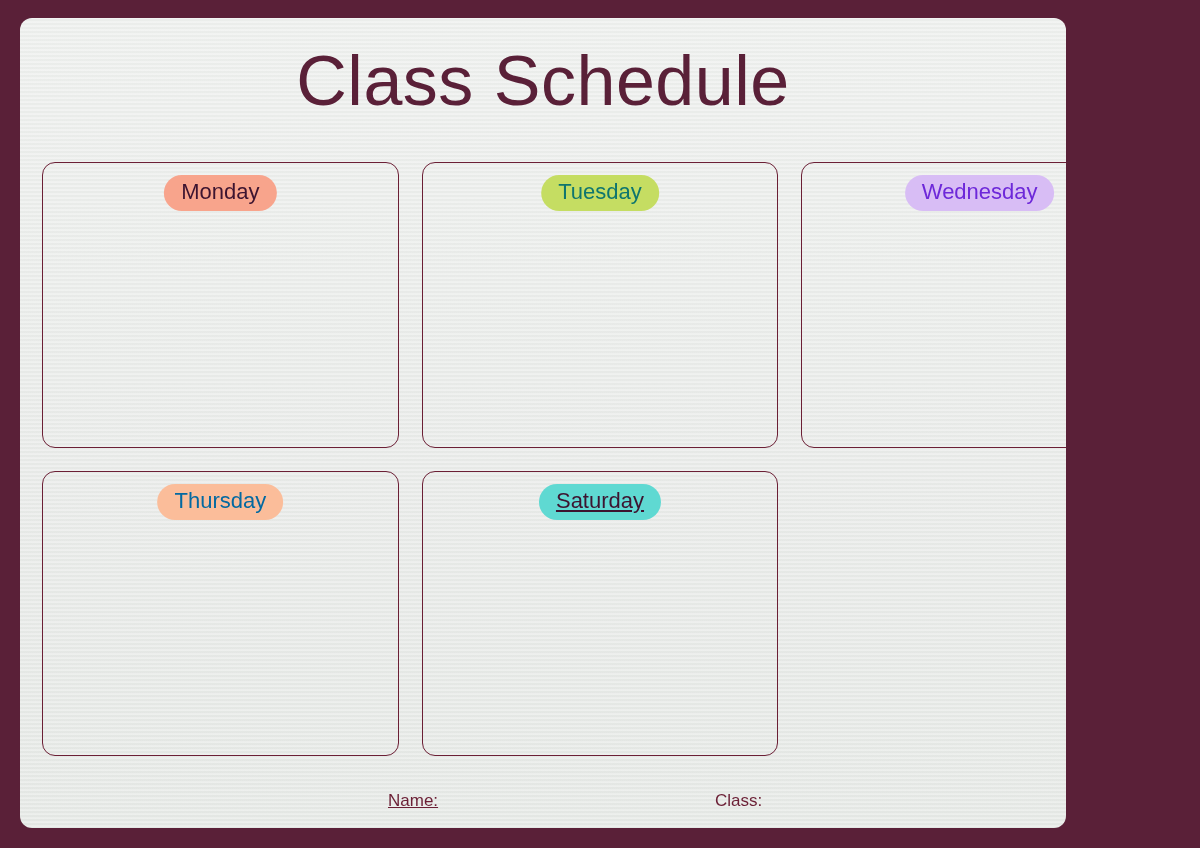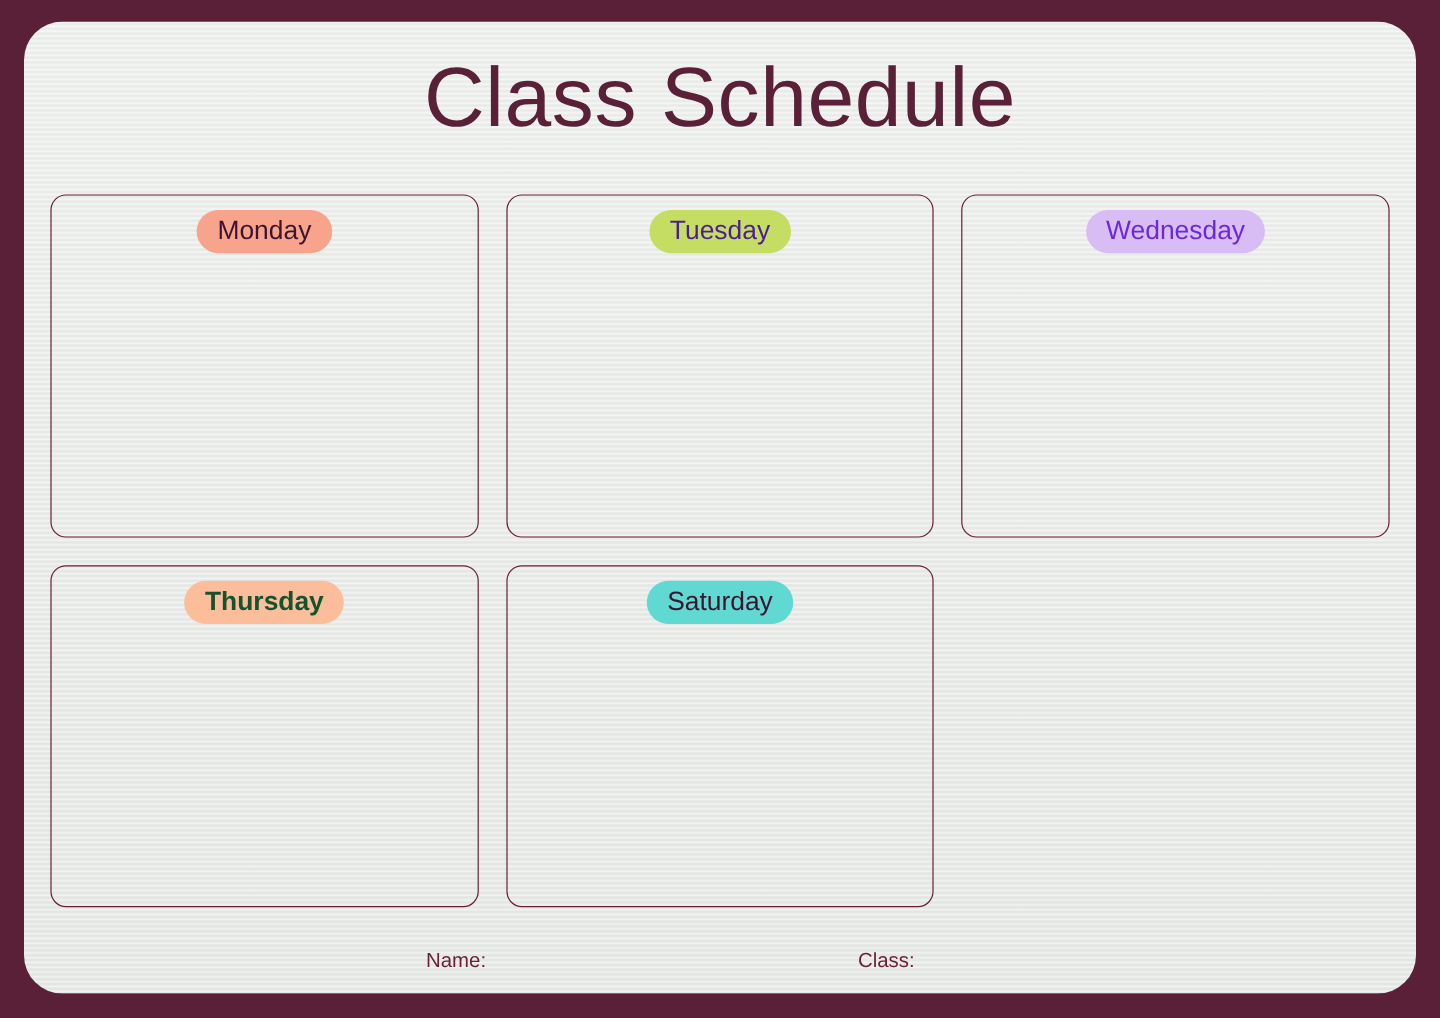--- a/index.html
+++ b/index.html
@@ -21,23 +21,23 @@
     width: 1200px;
     height: 848px;
     background: #5a2038;
   }
 
   
   #paper-panel {
     position: absolute;
     left: 20px;
     top: 18px;
-    width: 1160px;
+    width: 1046px;
     height: 810px;
-    border-radius: 32px;
+    border-radius: 12px;
     background:
       repeating-linear-gradient(
         180deg,
         rgba(255,255,255,0.55) 0px,
         rgba(255,255,255,0.0) 1px,
         rgba(200,205,200,0.16) 2px,
         rgba(255,255,255,0.0) 3px,
         rgba(255,255,255,0.42) 4px
       ),
       linear-gradient(180deg, #eef0ee 0%, #e9ebe9 55%, #e6e9e6 100%);
@@ -104,53 +104,53 @@
 
   .footer-label {
     position: absolute;
     top: 10px;
     font-size: 17px;
     line-height: 22px;
     color: #6b1f35;
     white-space: nowrap;
   }
 
-  #name-label  { left: 313px; }
+  #name-label  { left: 346px; text-decoration: underline; }
   #class-label { left: 673px; }
 </style>
 </head>
 <body>
 
 <div id="poster-frame">
 
   <div id="paper-panel">
 
     <div id="page-title">Class Schedule</div>
 
     <div id="day-grid">
 
       <div class="day-card" style="border-color: rgb(107, 31, 53);">
         <div class="day-pill" style="background-color: rgb(248, 164, 140); color: rgb(61, 20, 48);">Monday</div>
       </div>
 
       <div class="day-card" style="border-color: rgb(107, 31, 53);">
-        <div class="day-pill" style="background-color: rgb(197, 221, 98); color: #4c1d95;">Tuesday</div>
+        <div class="day-pill" style="background-color: rgb(197, 221, 98); color: #0f766e;">Tuesday</div>
       </div>
 
       <div class="day-card" style="border-color: rgb(107, 31, 53);">
         <div class="day-pill" style="background-color: rgb(216, 189, 245); color: #6d28d9;">Wednesday</div>
       </div>
 
       <div class="day-card" style="border-color: rgb(107, 31, 53);">
-        <div class="day-pill" style="background-color: rgb(251, 189, 154); color: #14532d; font-weight: bold;">Thursday</div>
+        <div class="day-pill" style="background-color: rgb(251, 189, 154); color: #0369a1;">Thursday</div>
       </div>
 
 
       <div class="day-card" style="border-color: rgb(107, 31, 53);">
-        <div class="day-pill" style="background-color: rgb(95, 217, 210); color: rgb(61, 20, 48);">Saturday</div>
+        <div class="day-pill" style="background-color: rgb(95, 217, 210); color: rgb(61, 20, 48); text-decoration: underline;">Saturday</div>
       </div>
 
     </div>
 
     <div id="footer-fields">
       <div class="footer-label" id="name-label">Name:</div>
       <div class="footer-label" id="class-label">Class:</div>
     </div>
 
   </div>

